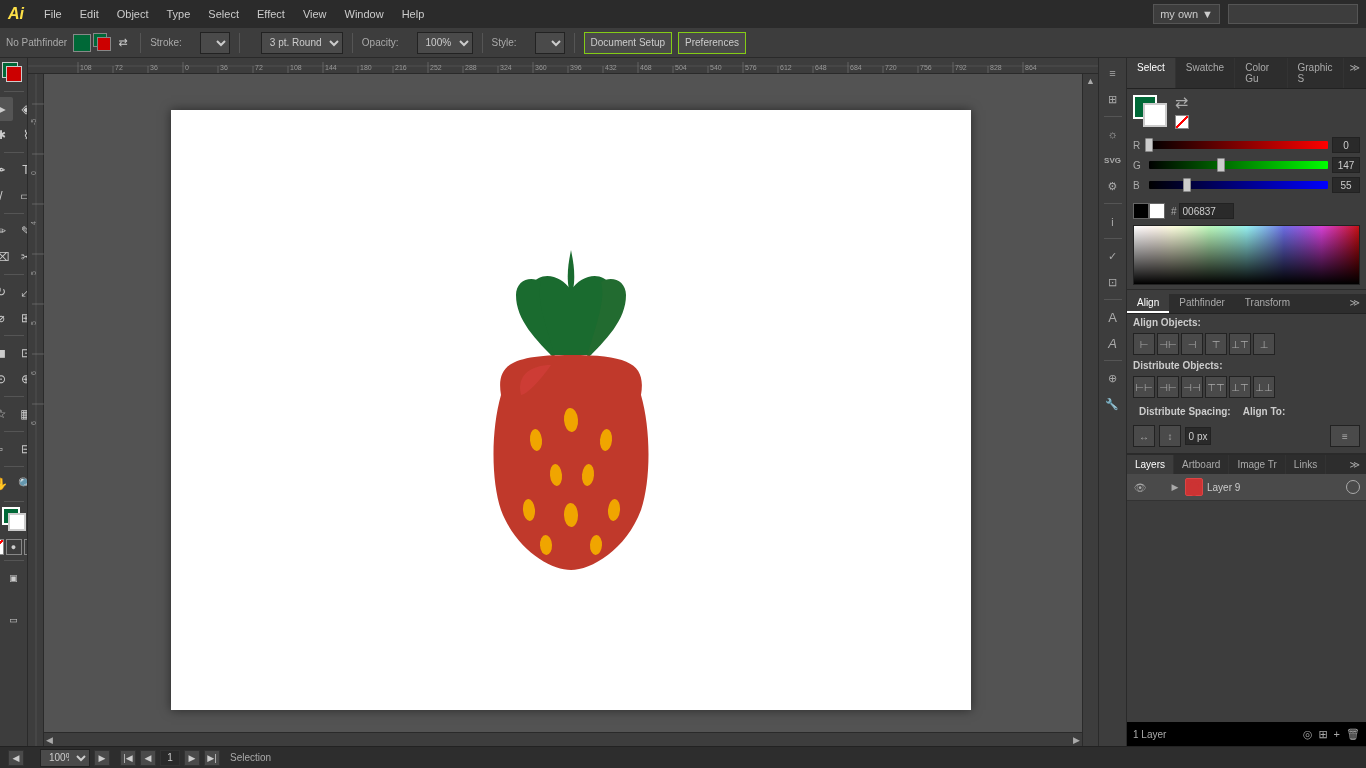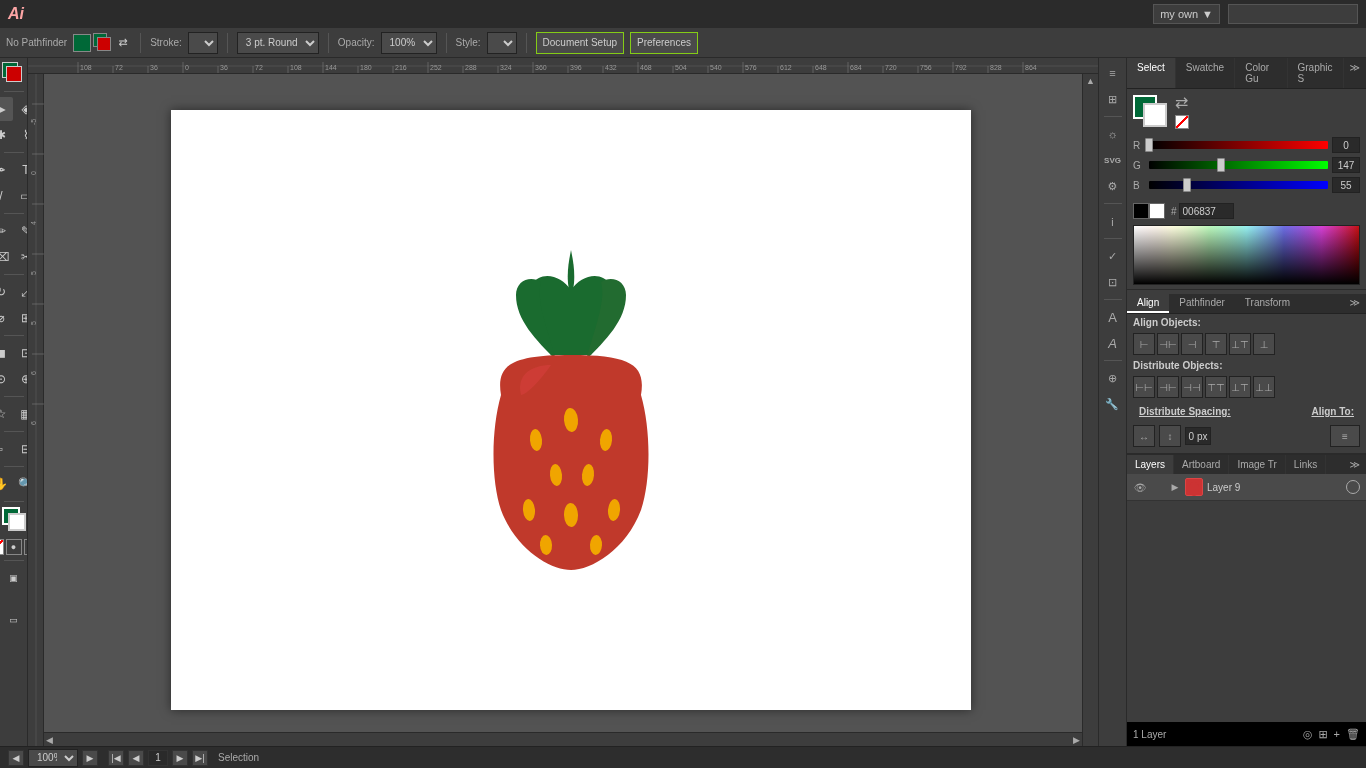--- a/index.html
+++ b/index.html
@@ -1,30 +1,30 @@
 <!DOCTYPE html>
 <html><head>
   <meta charset="utf-8">
   <style>
     * { margin: 0; padding: 0; box-sizing: border-box; }
     body { width: 1366px; height: 768px; background: #535353; font-family: Arial, sans-serif; font-size: 11px; color: #ccc; overflow: hidden; }
     
     
     #title-bar { height: 28px; background: #2b2b2b; display: flex; align-items: center; padding: 0 8px; gap: 8px; }
-    .ai-logo { color: #fca5a5; font-weight: bold; font-size: 16px; font-style: italic; margin-right: 4px; }
+    .ai-logo { color: #fde047; font-weight: bold; font-size: 16px; font-style: italic; margin-right: 4px; }
     .menu-bar { display: flex; gap: 2px; }
     .menu-item { padding: 2px 8px; cursor: pointer; color: #ccc; font-size: 11px; }
     .title-spacer { flex: 1; }
     .title-right { display: flex; align-items: center; gap: 8px; }
     .workspace-dropdown { background: #3d3d3d; border: 1px solid #555; color: #ccc; padding: 2px 6px; font-size: 11px; height: 20px; display: flex; align-items: center; gap: 4px; cursor: pointer; }
     .search-box { background: #3d3d3d; border: 1px solid #555; color: #ccc; padding: 2px 6px; font-size: 11px; height: 20px; width: 130px; }
     
     
     #options-bar { height: 30px; background: #3d3d3d; border-bottom: 1px solid #2a2a2a; display: flex; align-items: center; padding: 0 6px; gap: 6px; }
-    .options-select { background: #4a4a4a; border: 1px solid #222; color: #ccc; height: 22px; font-size: 10px; padding: 0 4px; }
+    .options-select { background: #4a4a4a; border: 1px solid #222; color: #ccc; height: 22px; font-size: 10px; padding: 0 4px; margin-left: 12px; }
     .options-label { color: #aaa; font-size: 10px; }
     .options-btn { background: #4a4a4a; border: 1px solid #84cc16; color: #ccc; height: 22px; padding: 0 6px; font-size: 10px; cursor: pointer; }
     .options-divider { width: 1px; height: 20px; background: #555; margin: 0 3px; }
     
     
     #main { display: flex; height: calc(768px - 58px - 22px); }
     
     
     #left-toolbar { width: 28px; background: #3d3d3d; border-right: 1px solid #2a2a2a; display: flex; flex-direction: column; align-items: center; padding: 4px 0; gap: 2px; overflow: hidden; }
     .tool-btn { width: 24px; height: 24px; display: flex; align-items: center; justify-content: center; cursor: pointer; border-radius: 2px; color: #ccc; font-size: 12px; position: relative; }
@@ -102,20 +102,31 @@
     
     #right-strip { width: 28px; background: #3d3d3d; border-left: 1px solid #2a2a2a; display: flex; flex-direction: column; align-items: center; padding-top: 4px; gap: 4px; }
     .strip-icon { width: 22px; height: 22px; display: flex; align-items: center; justify-content: center; color: #aaa; font-size: 11px; cursor: pointer; }
     .strip-sep { width: 18px; height: 1px; background: #555; margin: 2px 0; }
   </style>
 </head>
 <body>
 
 <div id="title-bar">
   <span class="ai-logo">Ai</span>
+  <div class="menu-bar">
+    <span class="menu-item">File</span>
+    <span class="menu-item">Edit</span>
+    <span class="menu-item">Object</span>
+    <span class="menu-item">Type</span>
+    <span class="menu-item">Select</span>
+    <span class="menu-item">Effect</span>
+    <span class="menu-item">View</span>
+    <span class="menu-item">Window</span>
+    <span class="menu-item">Help</span>
+  </div>
   <div class="title-spacer"></div>
   <div class="title-right">
     <div class="workspace-dropdown">
       <span>my own</span>
       <span>▼</span>
     </div>
     <input class="search-box" type="text" style="">
   </div>
 </div>
 
@@ -508,21 +519,21 @@
       <div class="align-section-title">Distribute Objects:</div>
       <div class="align-row">
         <div class="align-btn">⊢⊢</div>
         <div class="align-btn">⊣⊢</div>
         <div class="align-btn">⊣⊣</div>
         <div class="align-btn">⊤⊤</div>
         <div class="align-btn">⊥⊤</div>
         <div class="align-btn">⊥⊥</div>
       </div>
 
-      <div style="display:flex;align-items:center;justify-content:space-between;padding:3px 6px;text-decoration:underline;">
+      <div style="display:flex;align-items:center;padding:3px 6px;">
         <span class="align-section-title">Distribute Spacing:</span>
         <span class="align-section-title">Align To:</span>
       </div>
       <div style="display:flex;align-items:center;gap:4px;padding:2px 6px;">
         <div class="align-btn">↔</div>
         <div class="align-btn">↕</div>
         <input class="distribute-input" type="text" value="0 px" style="">
         <div style="flex:1;"></div>
         <div class="align-btn" style="width:30px;">≡</div>
       </div>

